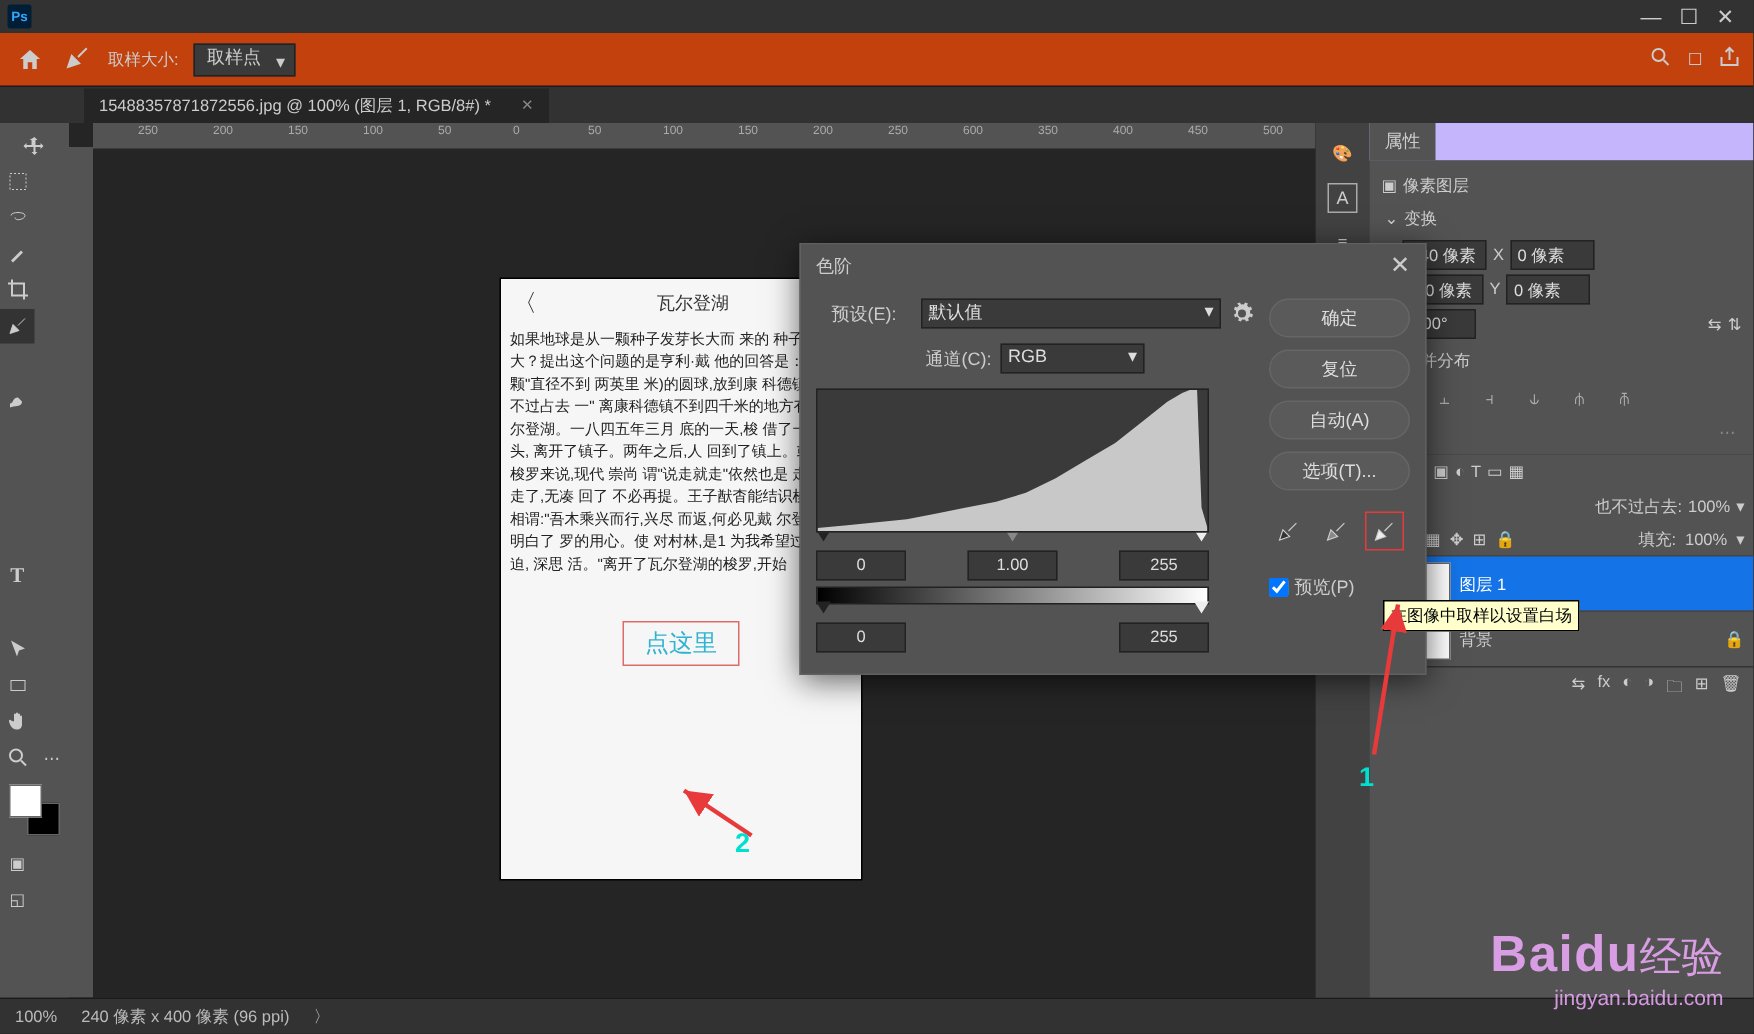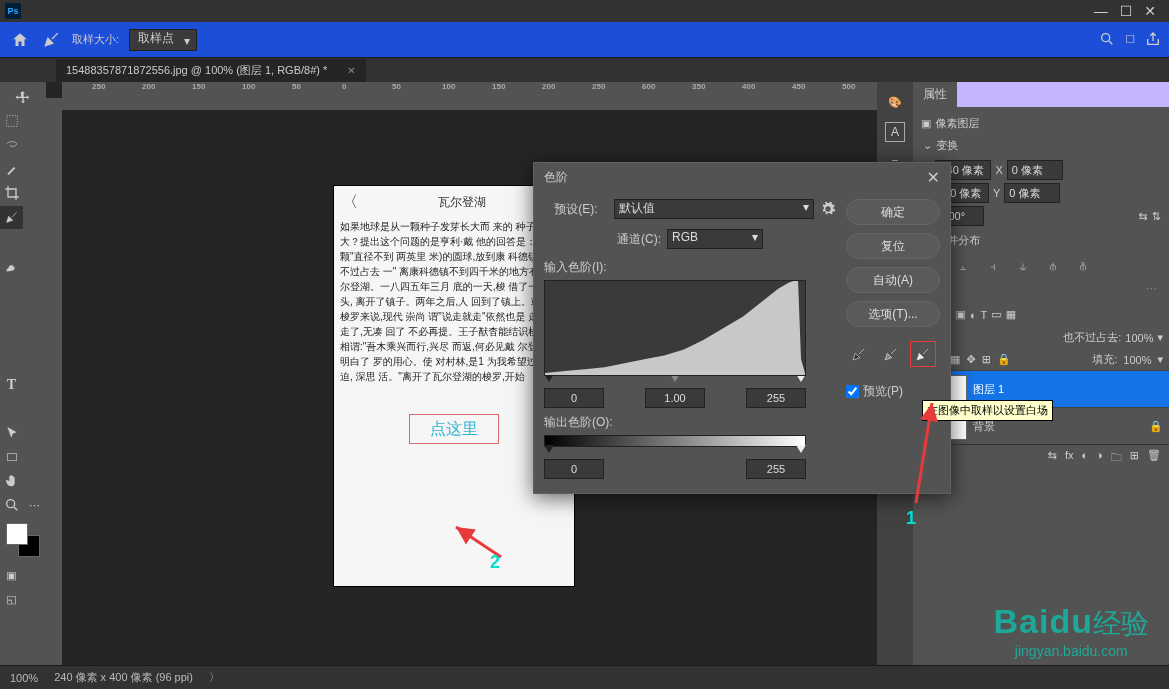--- a/index.html
+++ b/index.html
@@ -4,49 +4,49 @@
 <style>
 * { margin: 0; padding: 0; box-sizing: border-box; font-family: "Microsoft YaHei", Arial, sans-serif; }
 body { background: #323232; color: #ccc; width: 1169px; height: 689px; overflow: hidden; position: relative; font-size: 11px; }
 
 .titlebar { height: 22px; background: #323232; display: flex; align-items: center; padding: 0 5px; }
 .ps-logo { width: 16px; height: 16px; background: #001e36; color: #31a8ff; font-size: 9px; font-weight: bold; display: flex; align-items: center; justify-content: center; border-radius: 2px; margin-right: 10px; }
 .menubar { display: flex; gap: 4px; height: 22px; align-items: center; }
 .menubar span { padding: 2px 6px; font-size: 12px; cursor: pointer; }
 .window-controls { margin-left: auto; display: flex; gap: 12px; font-size: 14px; padding-right: 8px; }
 
-.optionsbar { height: 36px; background: #1d4ed8; border-bottom: 1px solid #1a1a1a; display: flex; align-items: center; padding: 0 8px; gap: 10px; }
+.optionsbar { height: 36px; background: #c2410c; border-bottom: 1px solid #1a1a1a; display: flex; align-items: center; padding: 0 8px; gap: 10px; }
 .home-btn { width: 24px; height: 24px; display: flex; align-items: center; justify-content: center; }
 .sample-dropdown { background: #3a3a3a; border: 1px solid #222; height: 22px; padding: 0 22px 0 8px; color: #ccc; font-size: 12px; position: relative; }
 .opt-right { margin-left: auto; display: flex; gap: 10px; align-items: center; }
 
 .doc-tab-bar { height: 24px; background: #323232; display: flex; align-items: center; padding-left: 56px; }
 .doc-tab { background: #252525; padding: 4px 10px; font-size: 11px; display: flex; align-items: center; gap: 20px; }
 .doc-tab .close-x { font-size: 10px; color: #888; }
 
 .workspace { display: flex; height: calc(689px - 22px - 36px - 24px - 24px); }
 .toolbox { width: 46px; background: #535353; display: flex; flex-direction: column; padding-top: 4px; }
 .toolbox-row { display: flex; height: 24px; align-items: center; }
 .tool-btn { width: 23px; height: 23px; display: flex; align-items: center; justify-content: center; position: relative; }
 .tool-btn.single { width: 46px; }
 .tool-btn svg { width: 16px; height: 16px; }
 .color-swatches { margin-top: 6px; width: 34px; height: 34px; position: relative; margin-left: 6px; }
 .fg-color { position: absolute; top: 0; left: 0; width: 22px; height: 22px; background: #fff; border: 1px solid #666; }
 .bg-color { position: absolute; bottom: 0; right: 0; width: 22px; height: 22px; background: #000; border: 1px solid #666; }
 
 .canvas-area { flex: 1; background: #252525; position: relative; overflow: hidden; }
-.ruler-h { position: absolute; top: 0; left: 16px; right: 0; height: 28px; background: #535353; font-size: 8px; color: #aaa; overflow: hidden; font-weight: bold; }
+.ruler-h { position: absolute; top: 0; left: 16px; right: 0; height: 17px; background: #535353; font-size: 8px; color: #aaa; overflow: hidden; }
 .ruler-h span { position: absolute; }
 .ruler-v { position: absolute; top: 16px; left: 0; width: 16px; bottom: 0; background: #535353; }
 .document { position: absolute; top: 104px; left: 288px; width: 240px; height: 400px; background: #f6f6f6; box-shadow: 0 0 0 1px #000; }
 .doc-header { display:flex; align-items:center; padding: 6px 8px; font-size:12px; color:#333; }
 .doc-back { font-size: 16px; color: #333; }
 .doc-title { flex:1; text-align:center; font-weight: 500; }
 .doc-body { padding: 0 6px; font-size: 10px; color: #222; line-height: 1.5; }
-.click-here-box { margin: 30px auto 0; width: 90px; height: 30px; border: 1px solid #e06a6a; color: #2fb3d2; font-size: 16px; display: flex; align-items: center; justify-content: center; }
+.click-here-box { margin: 30px auto 0; width: 78px; height: 30px; border: 1px solid #e06a6a; color: #2fb3d2; font-size: 16px; display: flex; align-items: center; justify-content: center; }
 .arrow-2 { position: absolute; left: 400px; top: 440px; color: #e83a3a; }
 .label-2 { position: absolute; left: 444px; top: 470px; color: #00e0d0; font-size: 18px; font-weight: bold; }
 
 .right-panels { width: 292px; background: #323232; display: flex; }
 .right-collapse { width: 36px; background: #424242; display:flex; flex-direction:column; align-items:center; gap:8px; padding-top:8px;}
 .right-collapse div { width:24px; height:24px; display:flex; align-items:center; justify-content:center; }
 .panels-stack { flex:1; display:flex; flex-direction:column; }
 .panel-tab { background: #323232; padding: 4px 10px; font-size: 12px; }
 .panel-tab.active { background: #535353; }
 .panel-body { background: #535353; padding: 6px 8px; font-size: 11px; }
@@ -90,21 +90,21 @@
 .dlg-right { width: 94px; display:flex; flex-direction:column; gap:8px; align-items:stretch; }
 .dlg-btn { height: 26px; border-radius: 13px; background:#5a5a5a; border:1px solid #666; color:#ddd; font-size:12px; display:flex; align-items:center; justify-content:center; cursor:pointer; }
 .eyedrops-row { display:flex; gap:6px; margin-top:6px; }
 .eyedrop-btn { width:26px; height:26px; display:flex; align-items:center; justify-content:center; border:1px solid transparent; }
 .eyedrop-btn.boxed { border:1px solid #e83a3a; }
 .preview-row { display:flex; align-items:center; gap:4px; margin-top:8px; }
 .tooltip-box { position:absolute; background:#ffffcc; color:#000; font-size:11px; padding:2px 4px; border:1px solid #000;text-align:center; }
 .arrow-1 { position:absolute; left:904px; top:398px; }
 .label-1 { position:absolute; left:906px; top:508px; color:#00e0d0; font-size:18px; font-weight:bold; }
 
-.baidu-watermark { position:absolute; right:20px; bottom:30px; color:#14b8a6; opacity:.85; font-size: 14px; text-align:center; pointer-events:none; }
+.baidu-watermark { position:absolute; right:20px; bottom:16px; color:#f0abfc; opacity:.85; font-size: 14px; text-align:right; pointer-events:none; }
 .baidu-watermark .big { font-size:34px; font-weight:bold; letter-spacing:1px; }
 .baidu-watermark .cn { font-size: 28px; }
 input { font-family: inherit; }
 </style>
 </head>
 <body>
 
 <div class="titlebar">
   <div class="ps-logo">Ps</div>
   <div class="window-controls">
@@ -444,37 +444,35 @@
         <span class="gear">
           <svg viewBox="0 0 24 24" width="16" height="16" fill="#ccc">
               <path d="M12 8a4 4 0 100 8 4 4 0 000-8zm9 4l2 1-1 3-2-1a8 8 0 01-2 2l1 2-3 1-1-2a8 8 0 01-3 0l-1 2-3-1 1-2a8 8 0 01-2-2l-2 1-1-3 2-1a8 8 0 010-3l-2-1 1-3 2 1a8 8 0 012-2L7 2l3-1 1 2a8 8 0 013 0l1-2 3 1-1 2a8 8 0 012 2l2-1 1 3-2 1a8 8 0 010 3z"></path>
             </svg>
         </span>
       </div>
       <div class="dlg-row" style="justify-content:center">
         <span>通道(C):</span>
         <div class="dlg-select" style="flex:0 0 96px"><span>RGB</span><span style="float:right">▾</span></div>
       </div>
-      <div class="section-label">输入色阶(I):</div>
       <div class="histogram">
         <svg class="histo-path" viewBox="0 0 262 96" preserveAspectRatio="none">
           <path d="M0,96 L0,94 L20,92 L40,90 L60,88 L80,84 L100,80 L120,76 L140,70 L160,60 L180,48 L200,36 L220,20 L235,8 L245,2 L250,0 L255,0 L258,80 L262,94 L262,96 Z" fill="#c8c8c8"></path>
         </svg>
       </div>
       <div class="tri-row">
         <div class="tri" style="border-top-color:#222"></div>
         <div class="tri" style="border-top-color:#888"></div>
         <div class="tri" style="border-top-color:#eee"></div>
       </div>
       <div class="num-inputs">
         <input class="num-box" value="0" style="">
         <input class="num-box" value="1.00" style="">
         <input class="num-box" value="255" style="">
       </div>
-      <div class="section-label">输出色阶(O):</div>
       <div class="out-gradient"></div>
       <div class="tri-row" style="width:262px">
         <div class="tri" style="border-top-color:#222"></div>
         <div class="tri" style="border-top-color:#eee"></div>
       </div>
       <div class="num-inputs">
         <input class="num-box" value="0" style="">
         <span></span>
         <input class="num-box" value="255" style="">
       </div>

